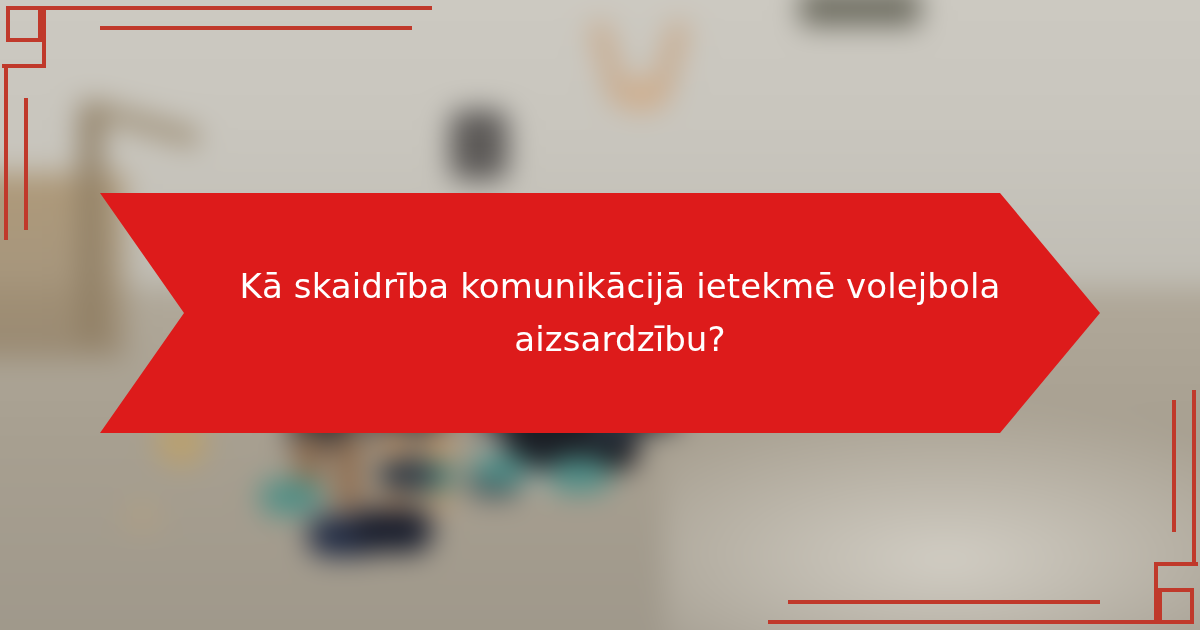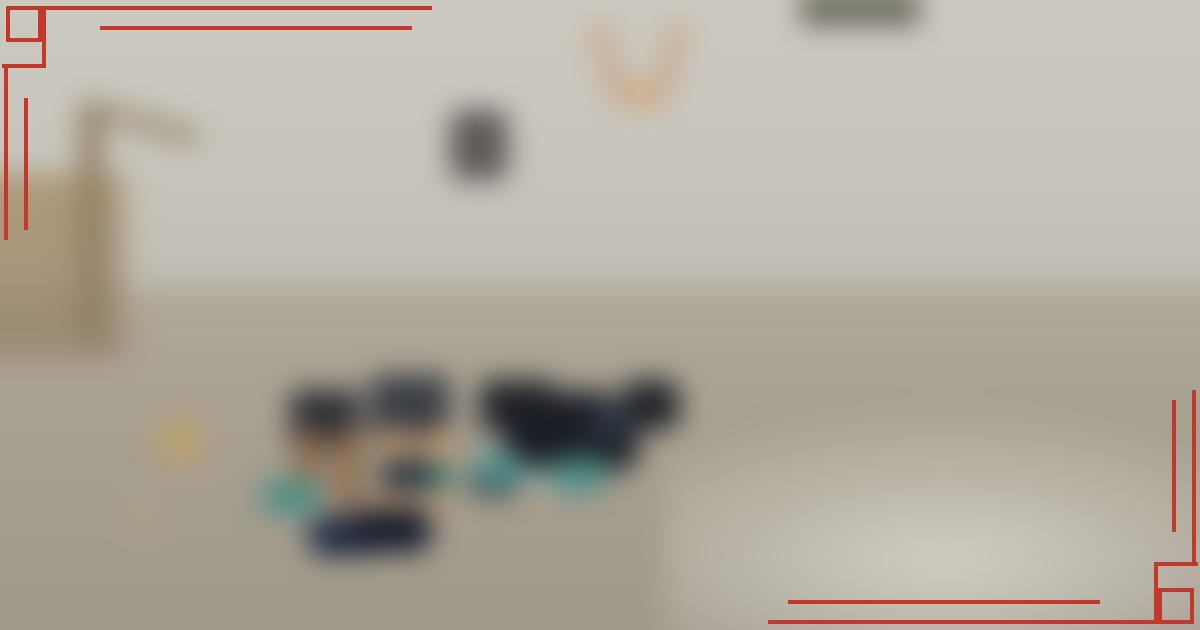--- a/index.html
+++ b/index.html
@@ -234,14 +234,17 @@
     <span class="sq-l"></span>
     <span class="sq-r"></span>
     <span class="L-h"></span>
     <span class="L-v"></span>
     <span class="L-h2"></span>
     <span class="in-h"></span>
     <span class="in-v"></span>
     <span class="out-v"></span>
   </div>
 
+  <div id="banner">
+    <h1 id="banner-title">Kā skaidrība komunikācijā ietekmē volejbola aizsardzību?</h1>
+  </div>
 
 </div>
 
 </body></html>

